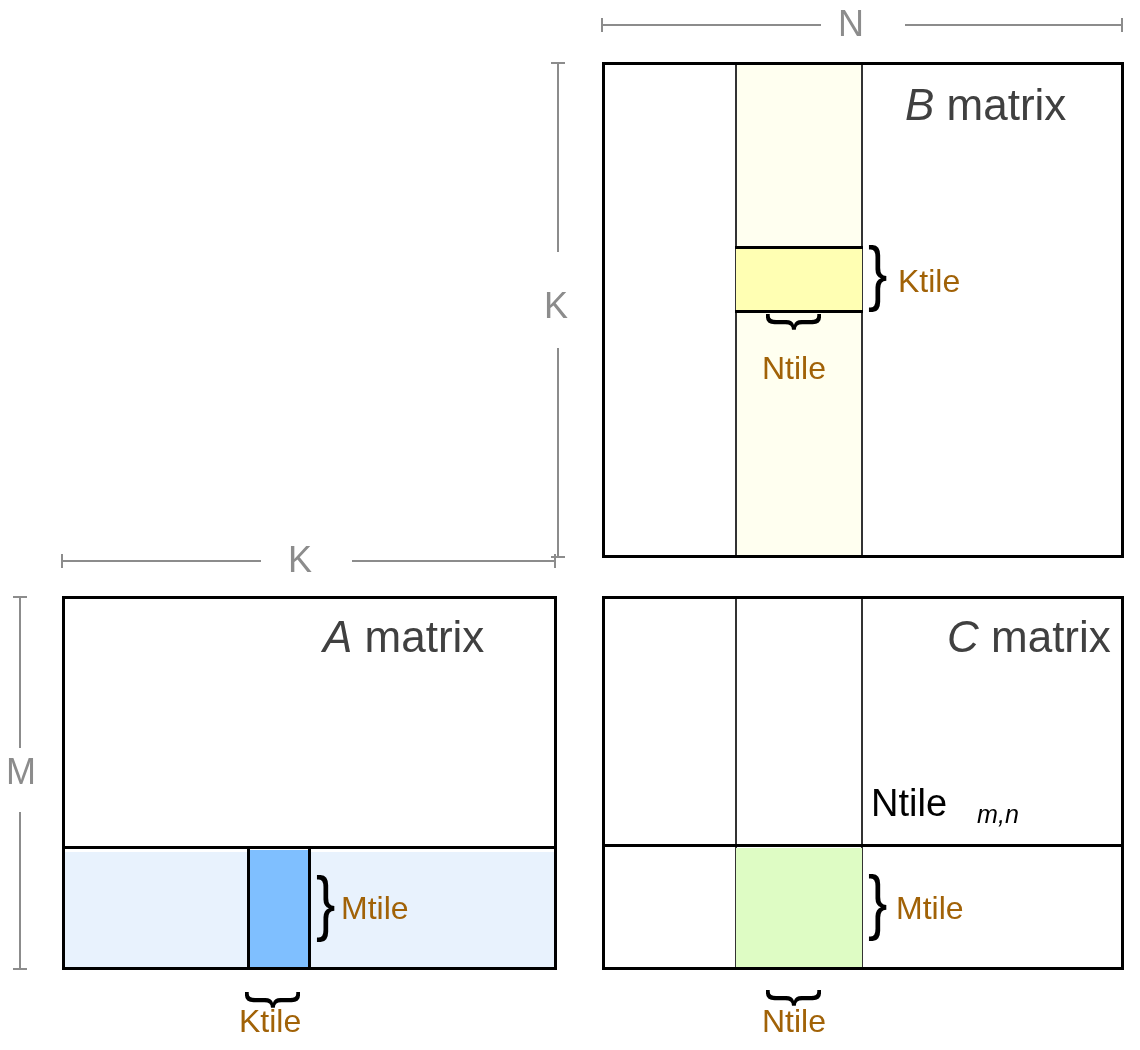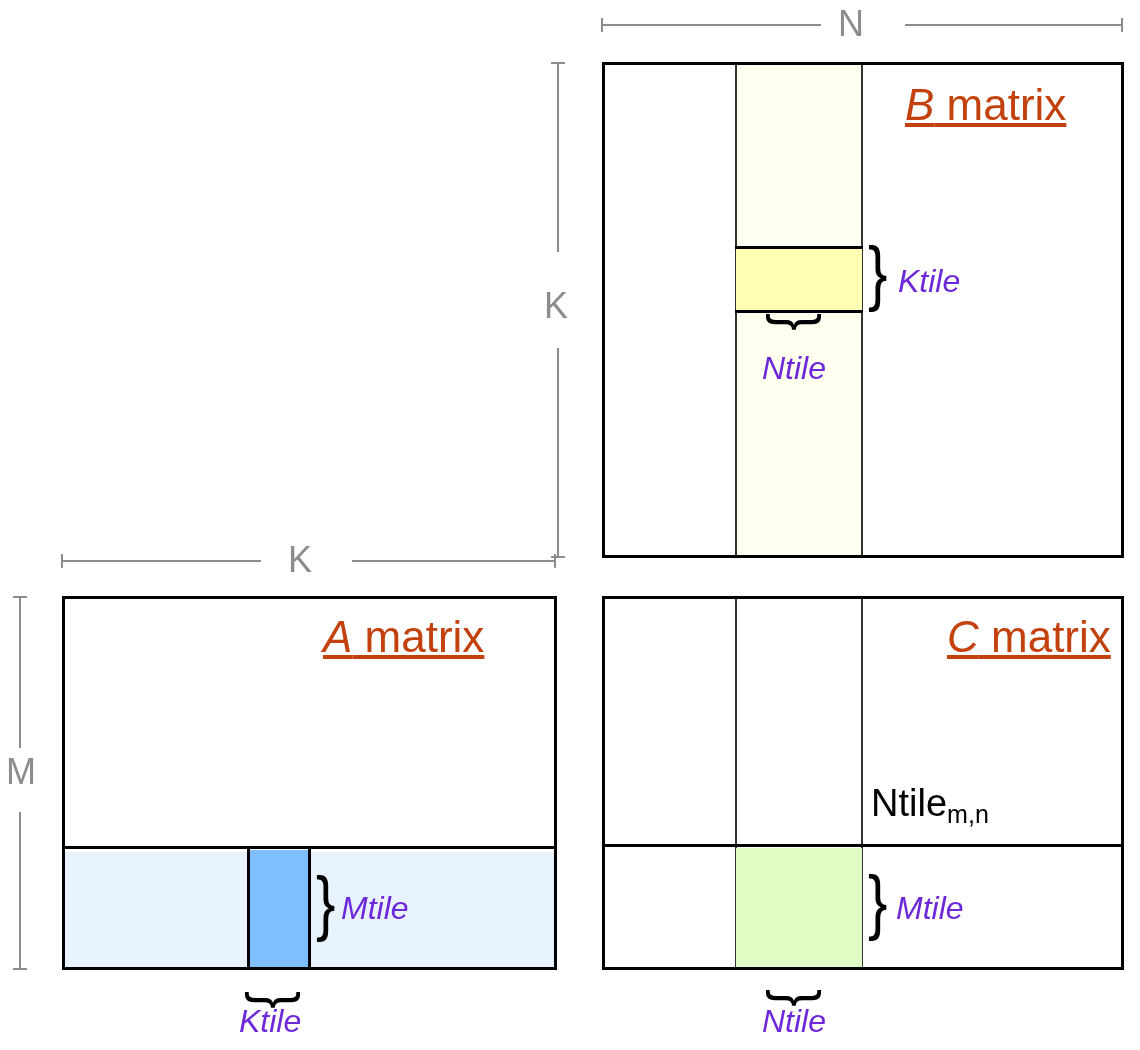--- a/index.html
+++ b/index.html
@@ -22,24 +22,23 @@
 
   
   .matrix-box {
     position: absolute;
     box-sizing: border-box;
     border: 3px solid #000000;
     background: #ffffff;
   }
   .matrix-title {
     position: absolute;
-    color: #c2410c;
-    white-space: nowrap;
-    line-height: 1;
-    text-decoration: underline;
+    color: #404040;
+    white-space: nowrap;
+    line-height: 1;
   }
   .matrix-title .mletter {
     font-style: italic;
   }
   .matrix-title .mword {
     font-style: normal;
   }
 
   
   .fill {
@@ -97,38 +96,39 @@
     transform: scaleY(1.25);
     transform-origin: center center;
   }
   .brace-h {
     font-size: 52px;
     transform: rotate(90deg) scaleY(1.15);
     transform-origin: center center;
   }
   .tile-label {
     position: absolute;
-    color: #6d28d9;
-    font-style: italic;
+    color: #a16207;
     white-space: nowrap;
     line-height: 1;
   }
 
   .block-label {
     position: absolute;
     color: #000000;
     font-style: normal;
     white-space: nowrap;
     line-height: 1;
   }
   .block-label sub {
+    font-style: italic;
     font-size: 0.66em;
     vertical-align: baseline;
     position: relative;
     top: 0.28em;
+    margin-left: 30px;
   }
 </style>
 </head>
 <body>
 
 <div id="stage">
 
   <div>
     <div class="dim-cap-h" style="left:601px; top:18px;"></div>
     <div class="dim-line-h" style="left:601px; top:24px; width:220px;"></div>

